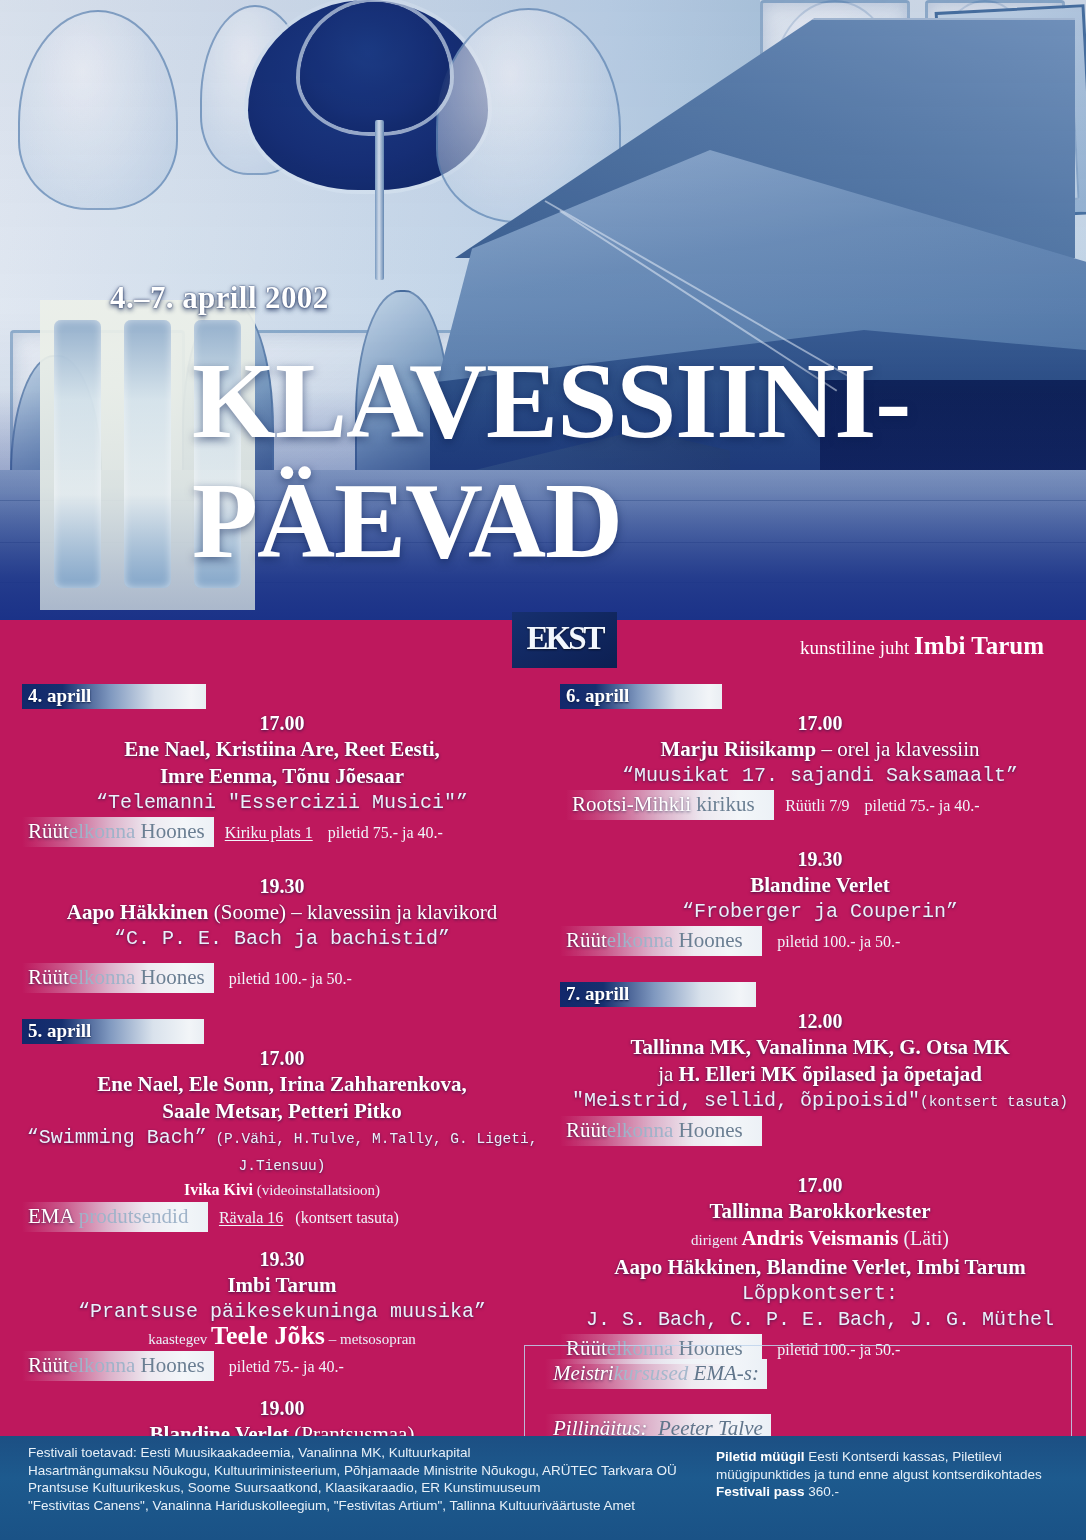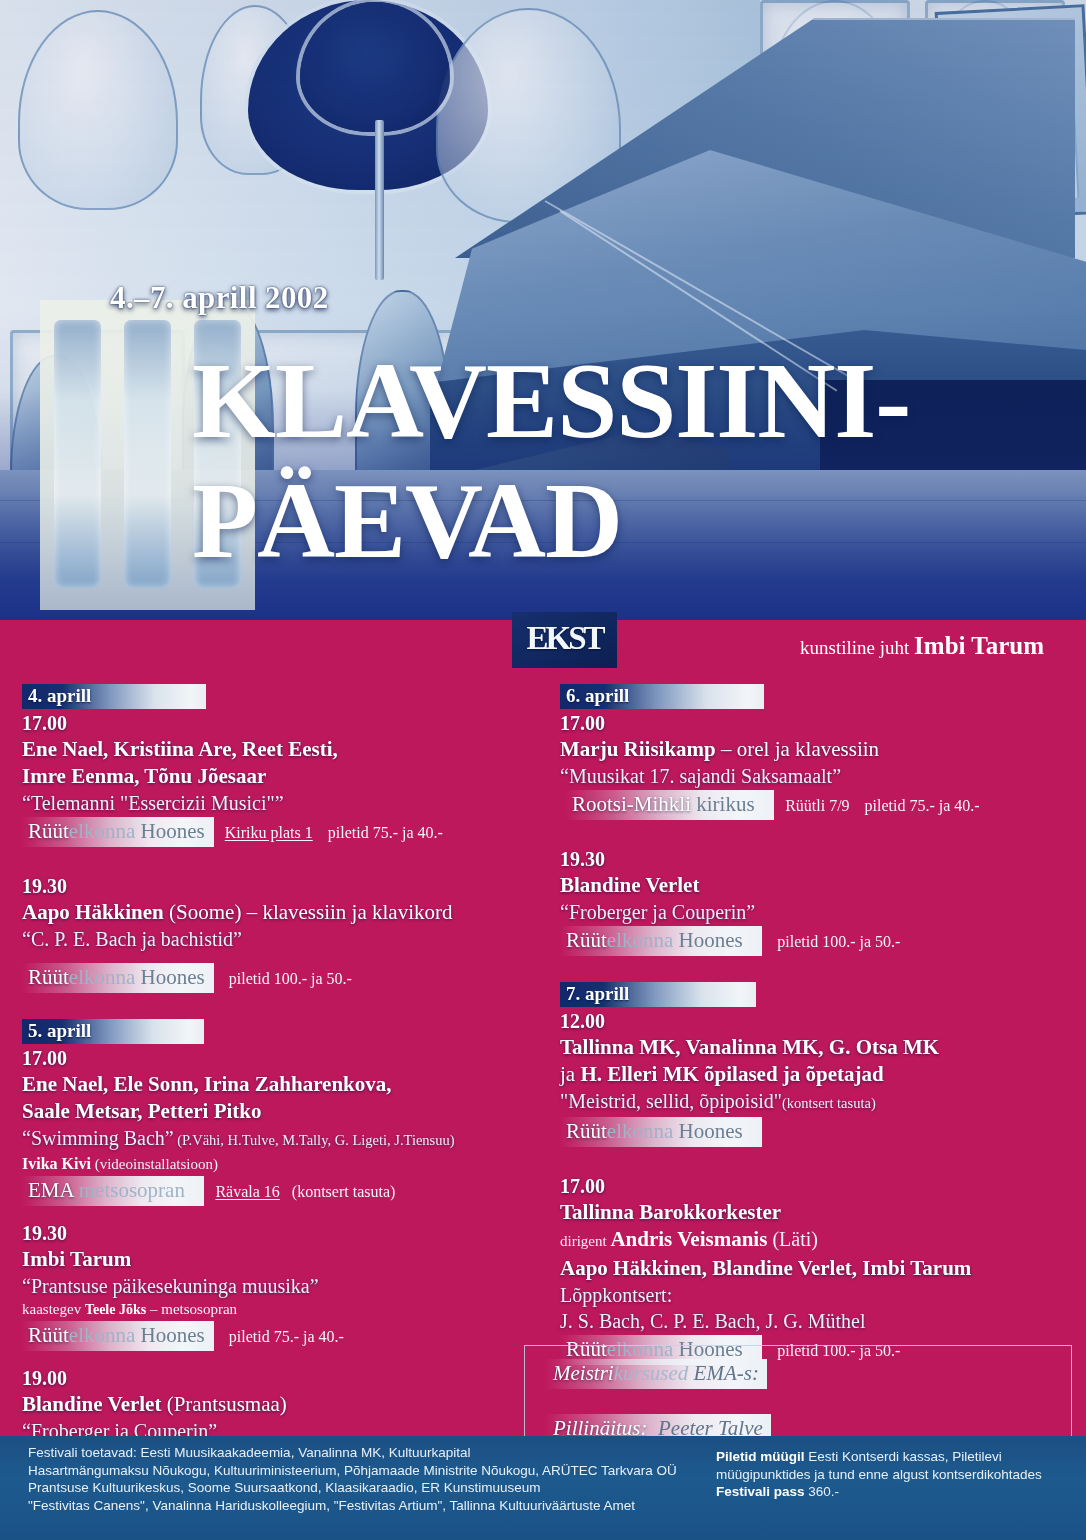--- a/index.html
+++ b/index.html
@@ -173,58 +173,59 @@
     font-family:"Liberation Serif",serif;
     text-shadow:0 1px 2px rgba(0,0,0,.6);
   }
   #artdir{
     position:absolute;right:42px;top:16px;
     font-size:19px;color:#ffffff;
   }
   #artdir b{font-size:25px;font-weight:bold;}
 
   
-  .col{position:absolute;width:520px;}
+  .col{position:absolute;width:520px;text-align:center;}
   #colL{left:22px;top:684px;}
   #colR{left:560px;top:684px;}
 
   .daybar{
     position:relative;height:25px;width:auto;display:block;
     margin-bottom:1px;
     background:linear-gradient(90deg,#12286b 0%,#16306f 22%,#7f98bf 48%,#d9e2ec 72%,#f2f5f8 92%,#e9eef3 100%);
   }
   .daybar span{
     position:absolute;left:6px;top:1px;
     font-size:19px;font-weight:bold;color:#ffffff;
     text-shadow:0 1px 2px rgba(5,20,60,.8);
   }
   .daybar.w1{width:184px;}
   .daybar.w2{width:182px;}
-  .daybar.w3{width:204px;}
+  .daybar.w3{width:162px;}
   .daybar.w4{width:196px;}
 
   .evt{margin-bottom:4px;}
   .time{
     font-size:20px;font-weight:bold;color:#ffffff;line-height:26px;
     text-shadow:0 1px 3px rgba(5,20,60,.7);
   }
   .perf{
     font-size:21px;font-weight:bold;color:#ffffff;line-height:27px;
     text-shadow:0 1px 3px rgba(5,20,60,.7);
   }
   .perf .reg{font-weight:normal;}
   .prog{
     font-size:20px;color:#eaf0fa;line-height:26px;
     text-shadow:0 1px 3px rgba(5,20,60,.6);
+    font-family:Liberation Mono, monospace;
   }
   .prog .sm{font-size:14.5px;}
   .sub{
     font-size:15px;color:#eaf0fa;line-height:21px;
   }
-  .sub b{font-size:14px;font-weight:bold;color:#ffffff;}
+  .sub b{font-size:26px;font-weight:bold;color:#ffffff;}
   .sub .nm{font-size:16px;font-weight:bold;color:#ffffff;}
   .gap{height:22px;}
   .gapS{height:10px;}
 
   .venrow{display:flex;align-items:baseline;margin-top:1px;}
   .venue{
     display:inline-block;position:relative;
     padding:1px 9px 2px 6px;
     font-size:21px;line-height:27px;
     color:#ffffff;
@@ -399,21 +400,21 @@
     <div class="daybar w2">
       <span>5. aprill</span>
     </div>
     <div class="evt">
       <div class="time">17.00</div>
       <div class="perf">Ene Nael, Ele Sonn, Irina Zahharenkova,</div>
       <div class="perf">Saale Metsar, Petteri Pitko</div>
       <div class="prog"><span>“Swimming Bach”</span><span class="sm"> (P.Vähi, H.Tulve, M.Tally, G. Ligeti, J.Tiensuu)</span></div>
       <div class="sub"><span class="nm">Ivika Kivi</span><span> (videoinstallatsioon)</span></div>
       <div class="venrow">
-        <span class="venue"><i class="a">EMA</i> <i class="b">metsosopran</i> &nbsp;</span>
+        <span class="venue"><i class="a">EMA</i> <i class="b">produtsendid</i> &nbsp;</span>
         <span class="addr">Rävala 16</span>
         <span class="note">(kontsert tasuta)</span>
       </div>
     </div>
     <div class="gapS"></div>
     <div class="evt">
       <div class="time">19.30</div>
       <div class="perf">Imbi Tarum</div>
       <div class="prog">“Prantsuse päikesekuninga muusika”</div>
       <div class="sub"><span>kaastegev</span> <b>Teele Jõks</b><span> – metsosopran</span></div>

